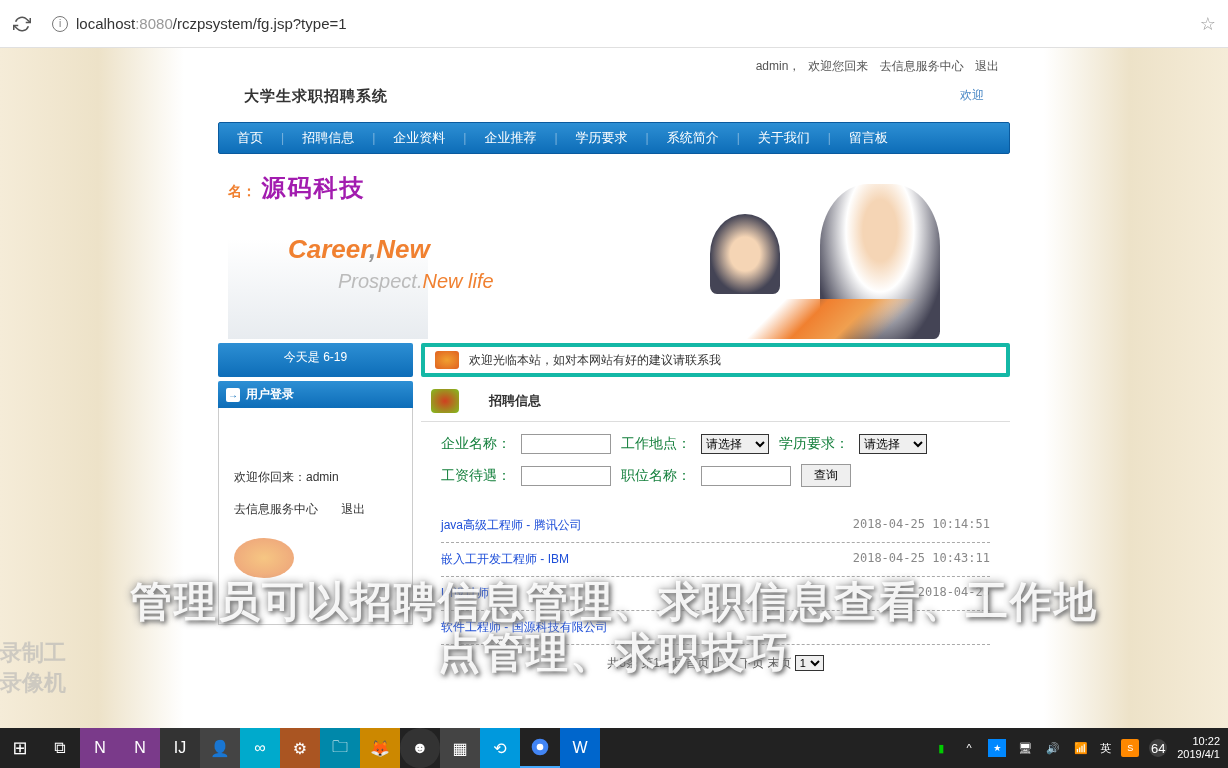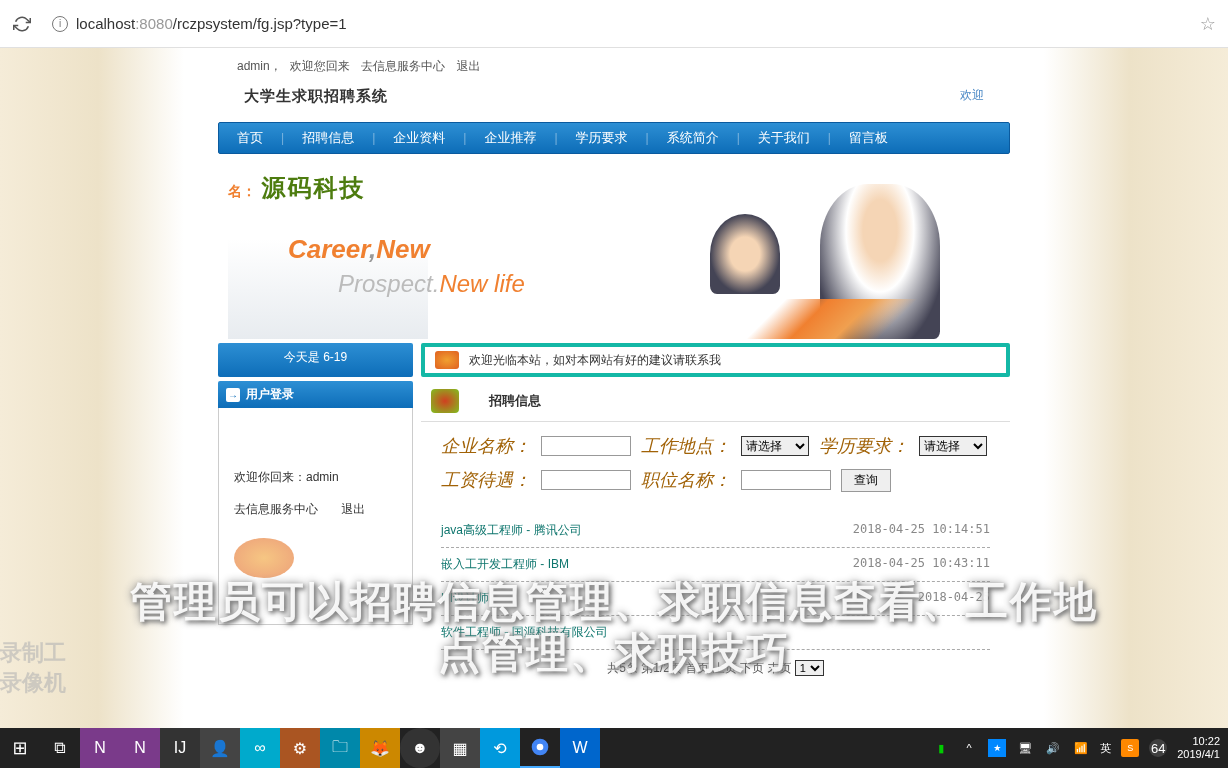--- a/index.html
+++ b/index.html
@@ -12,40 +12,40 @@
 .info-icon { width: 16px; height: 16px; border: 1px solid #777; border-radius: 50%; display: flex; align-items: center; justify-content: center; font-size: 10px; color: #777; margin-right: 8px; }
 .url-text { color: #999; font-size: 15px; }
 .url-text .dark { color: #333; }
 .star-icon { color: #999; font-size: 18px; margin-left: 10px; }
 
 
 .page-wrap { background: linear-gradient(to right, #f5ecd8 0%, #ede2c8 8%, #fff 15%, #fff 85%, #ede2c8 92%, #f5ecd8 100%); height: 680px; overflow: hidden; position: relative; }
 .page-inner { width: 800px; margin: 0 auto; background: #fff; position: relative; }
 
 
-.top-right-links { padding: 10px 15px 4px; font-size: 12px; color: #555; }
+.top-right-links { text-align: right; padding: 10px 15px 4px; font-size: 12px; color: #555; }
 .top-right-links span { margin-left: 8px; }
 .site-title-row { padding: 8px 30px; }
 .site-title { font-family: Liberation Serif, serif; font-weight: bold; font-size: 15px; color: #333; letter-spacing: 1px; }
 .welcome-right { float: right; color: #4a88c5; font-size: 12px; }
 
 
 .nav-bar { background: linear-gradient(#2d8fd4, #0d6db8); height: 32px; display: flex; align-items: center; border-radius: 2px; margin: 8px 4px 0; border: 1px solid #0a5a9e; }
 .nav-item { color: #fff; padding: 0 18px; font-size: 13px; cursor: pointer; position: relative; }
 .nav-sep { color: rgba(255,255,255,0.4); }
 
 
 .banner { position: relative; height: 185px; margin: 0 4px; overflow: hidden; background: #fff; }
 .banner-brand { position: absolute; top: 18px; left: 10px; font-size: 20px; font-weight: bold; }
 .brand-label { color: #f08030; font-size: 14px; }
-.brand-name { color: #4d7c0f; font-family: KaiTi, serif; font-size: 24px; letter-spacing: 2px; }
+.brand-name { color: #a21caf; font-family: KaiTi, serif; font-size: 24px; letter-spacing: 2px; }
 .banner-slogan { position: absolute; top: 80px; left: 70px; }
 .slogan1 { color: #f08030; font-style: italic; font-size: 26px; font-weight: bold; font-family: Arial; }
 .slogan1 .comma { color: #999; }
-.slogan2 { color: #bbb; font-style: italic; font-size: 24px; font-family: Arial; margin-left: 50px; margin-top: 5px; }
+.slogan2 { color: #bbb; font-style: italic; font-size: 20px; font-family: Arial; margin-left: 50px; margin-top: 5px; }
 .slogan2 .orange { color: #f08030; }
 .banner-person1 { position: absolute; right: 230px; top: 60px; width: 70px; height: 80px; background: radial-gradient(ellipse at center, #f5d5b5 30%, #445 70%); border-radius: 50% 50% 10% 10%; }
 .banner-person2 { position: absolute; right: 70px; top: 30px; width: 120px; height: 155px; background: radial-gradient(ellipse at 50% 30%, #f5d5b5 20%, #fff 40%, #445 80%); border-radius: 40% 40% 5% 5%; }
 .banner-buildings { position: absolute; left: 10px; bottom: 0; width: 200px; height: 100px; background: linear-gradient(to top, #d0d8e0, transparent); opacity: 0.5; }
 .banner-swoosh { position: absolute; right: 0; bottom: 0; width: 400px; height: 40px; background: linear-gradient(135deg, transparent 40%, #f08030 50%, #f0a050 60%, transparent 70%); }
 
 
 .info-bar { display: flex; margin: 4px; gap: 8px; }
 .date-box { background: linear-gradient(#2d8fd4, #0d6db8); color: #fff; padding: 6px 20px; border-radius: 2px; font-size: 12px; width: 195px; text-align: center; }
 .marquee-box { flex: 1; border: 4px solid #14b8a6; border-radius: 2px; padding: 4px 10px; display: flex; align-items: center; background: #fff; }
@@ -65,28 +65,28 @@
 .login-actions a { color: #333; text-decoration: none; margin-right: 20px; font-size: 12px; }
 .decor { margin-top: 20px; width: 60px; height: 40px; background: radial-gradient(#f0a030, #e06020); border-radius: 50%; opacity: 0.6; }
 
 
 .section-header { display: flex; align-items: center; padding: 8px 10px; border-bottom: 1px solid #ddd; }
 .section-icon { width: 28px; height: 24px; background: radial-gradient(#d04020, #80c020); border-radius: 4px; margin-right: 30px; }
 .section-title { font-size: 13px; font-weight: bold; color: #333; }
 
 .filter-form { padding: 12px 20px; }
 .filter-row { display: flex; align-items: center; margin-bottom: 10px; gap: 10px; }
-.filter-label { font-size: 18px; color: #a16207; font-style: italic; }
+.filter-label { font-size: 14px; color: #15803d; }
 .filter-input { border: 1px solid #999; height: 20px; width: 90px; padding: 0 4px; }
 .filter-select { border: 1px solid #333; height: 20px; width: 68px; font-size: 12px; background: #efefef; }
 .query-btn { border: 1px solid #999; background: #efefef; padding: 2px 12px; font-size: 12px; cursor: pointer; }
 
 .job-list { padding: 0 20px; }
 .job-row { display: flex; justify-content: space-between; padding: 8px 0; border-bottom: 1px dashed #aaa; font-size: 12px; color: #555; }
-.job-title { color: #0f766e; }
+.job-title { color: #1d4ed8; }
 .job-date { color: #888; font-family: monospace; }
 
 .pagination { text-align: center; padding: 10px; font-size: 12px; color: #555; }
 .pagination select { border: 1px solid #333; font-size: 11px; }
 
 
 .subtitle-overlay { position: absolute; bottom: 50px; left: 0; right: 0; text-align: center; color: rgba(255,255,255,0.9); font-size: 42px; font-weight: bold; text-shadow: 0 0 8px #888, 2px 2px 4px #666; pointer-events: none; line-height: 1.2; letter-spacing: 2px; }
 
 
 .taskbar { position: absolute; bottom: 0; left: 0; right: 0; height: 40px; background: #222; display: flex; align-items: center; color: #fff; }

